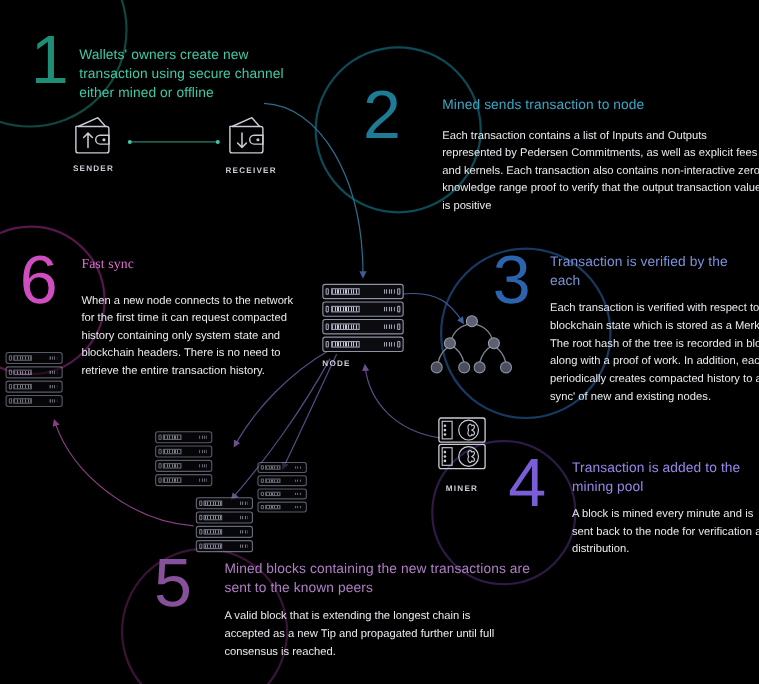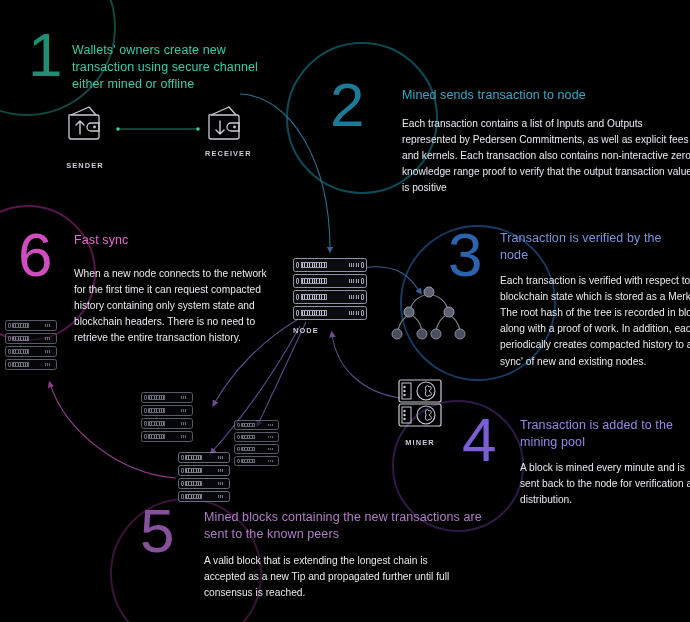--- a/index.html
+++ b/index.html
@@ -155,21 +155,21 @@
   </div>
 
   <div class="icon-wrap" style="left:65px; top:104px;">
     <svg width="40" height="38" viewBox="0 0 40 38">
       <path d="M4,11 L4,33 a2,2 0 0 0 2,2 L32,35 a2,2 0 0 0 2,-2 L34,13 a2,2 0 0 0 -2,-2 L6,11 a2,2 0 0 0 -2,0 z" fill="none" stroke="#c9ccd4" stroke-width="1.3"></path>
       <path d="M6,11 L24,3 L31,11" fill="none" stroke="#c9ccd4" stroke-width="1.3" stroke-linejoin="round"></path>
       <path d="M26,19 L34,19 L34,27 L26,27 a4,4 0 0 1 0,-8 z" fill="none" stroke="#c9ccd4" stroke-width="1.3"></path>
       <circle cx="29.5" cy="23" r="1.4" fill="#c9ccd4"></circle>
       <path d="M15,30 L15,17 M11,21 L15,17 L19,21" fill="none" stroke="#c9ccd4" stroke-width="1.4" stroke-linecap="round" stroke-linejoin="round"></path>
     </svg>
-    <div class="ico-label" style="margin-top:15px; width:40px;text-align:center;">SENDER</div>
+    <div class="ico-label" style="margin-top:1px; width:40px;text-align:center;">SENDER</div>
   </div>
 
   <div class="icon-wrap" style="left:205px; top:104px;">
     <svg width="40" height="38" viewBox="0 0 40 38">
       <path d="M4,11 L4,33 a2,2 0 0 0 2,2 L32,35 a2,2 0 0 0 2,-2 L34,13 a2,2 0 0 0 -2,-2 L6,11 a2,2 0 0 0 -2,0 z" fill="none" stroke="#c9ccd4" stroke-width="1.3"></path>
       <path d="M6,11 L24,3 L31,11" fill="none" stroke="#c9ccd4" stroke-width="1.3" stroke-linejoin="round"></path>
       <path d="M26,19 L34,19 L34,27 L26,27 a4,4 0 0 1 0,-8 z" fill="none" stroke="#c9ccd4" stroke-width="1.3"></path>
       <circle cx="29.5" cy="23" r="1.4" fill="#c9ccd4"></circle>
       <path d="M15,17 L15,30 M11,26 L15,30 L19,26" fill="none" stroke="#c9ccd4" stroke-width="1.4" stroke-linecap="round" stroke-linejoin="round"></path>
     </svg>
@@ -178,39 +178,39 @@
 
 
   <div class="step" style="left:330px; top:74px;">
     <div class="num" style="left:0; top:0; color:#1d7b96;">2</div>
     <div class="head" style="position:absolute; left:72px; top:13px; width:260px; color:#3aa7c6;">Mined sends transaction to node</div>
     <div class="body" style="position:absolute; left:72px; top:42px; width:292px;">Each transaction contains a list of Inputs and Outputs represented by Pedersen Commitments, as well as explicit fees and kernels. Each transaction also contains non-interactive zero knowledge range proof to verify that the output transaction value is positive</div>
   </div>
 
   <div class="step" style="left:448px; top:224px;">
     <div class="num" style="left:0; top:0; color:#2b63ad;">3</div>
-    <div class="head" style="position:absolute; left:52px; top:6px; width:190px; color:#7b93d8;">Transaction is verified by the node</div>
+    <div class="head" style="position:absolute; left:52px; top:6px; width:190px; color:#7b93d8;">Transaction is verified by the each</div>
     <div class="body" style="position:absolute; left:52px; top:49px; width:242px;">Each transaction is verified with respect to the recent blockchain state which is stored as a Merkle Tree. The root hash of the tree is recorded in block header along with a proof of work. In addition, each node periodically creates compacted history to allow 'fast sync' of new and existing nodes.</div>
   </div>
 
   <div class="step" style="left:462px; top:409px;">
     <div class="num" style="left:0; top:0; color:#7a5ed6;">4</div>
     <div class="head" style="position:absolute; left:58px; top:8px; width:180px; color:#9b86e8;">Transaction is added to the mining pool</div>
     <div class="body" style="position:absolute; left:58px; top:51px; width:186px;">A block is mined every minute and is sent back to the node for verification and distribution.</div>
   </div>
 
   <div class="step" style="left:140px; top:500px;">
     <div class="num" style="left:0; top:0; color:#86509a;">5</div>
     <div class="head" style="position:absolute; left:64px; top:9px; width:280px; color:#b07ec5;">Mined blocks containing the new transactions are sent to the known peers</div>
     <div class="body" style="position:absolute; left:64px; top:53px; width:258px;">A valid block that is extending the longest chain is accepted as a new Tip and propagated further until full consensus is reached.</div>
   </div>
 
   <div class="step" style="left:18px; top:224px;">
     <div class="num" style="left:0; top:0; color:#cf4dbe;">6</div>
-    <div class="head" style="position:absolute; left:56px; top:8px; width:180px; color:#df6fd0;">Fast sync</div>
+    <div class="head" style="position:absolute; left:56px; top:8px; width:180px; color:#df6fd0;font-family:Liberation Serif, serif;">Fast sync</div>
     <div class="body" style="position:absolute; left:56px; top:42px; width:200px;">When a new node connects to the network for the first time it can request compacted history containing only system state and blockchain headers. There is no need to retrieve the entire transaction history.</div>
   </div>
 
   <div class="stack" style="left:293px; top:258px; width:74px;">
     <div class="srv" style="height:14px;">
       <span class="pwr"></span>
       <span class="vents" style="width:26px; margin-left:2px;"></span>
       <span class="gap"></span>
       <span class="led" style="width:10px;"></span>
       <span class="pwr"></span>

